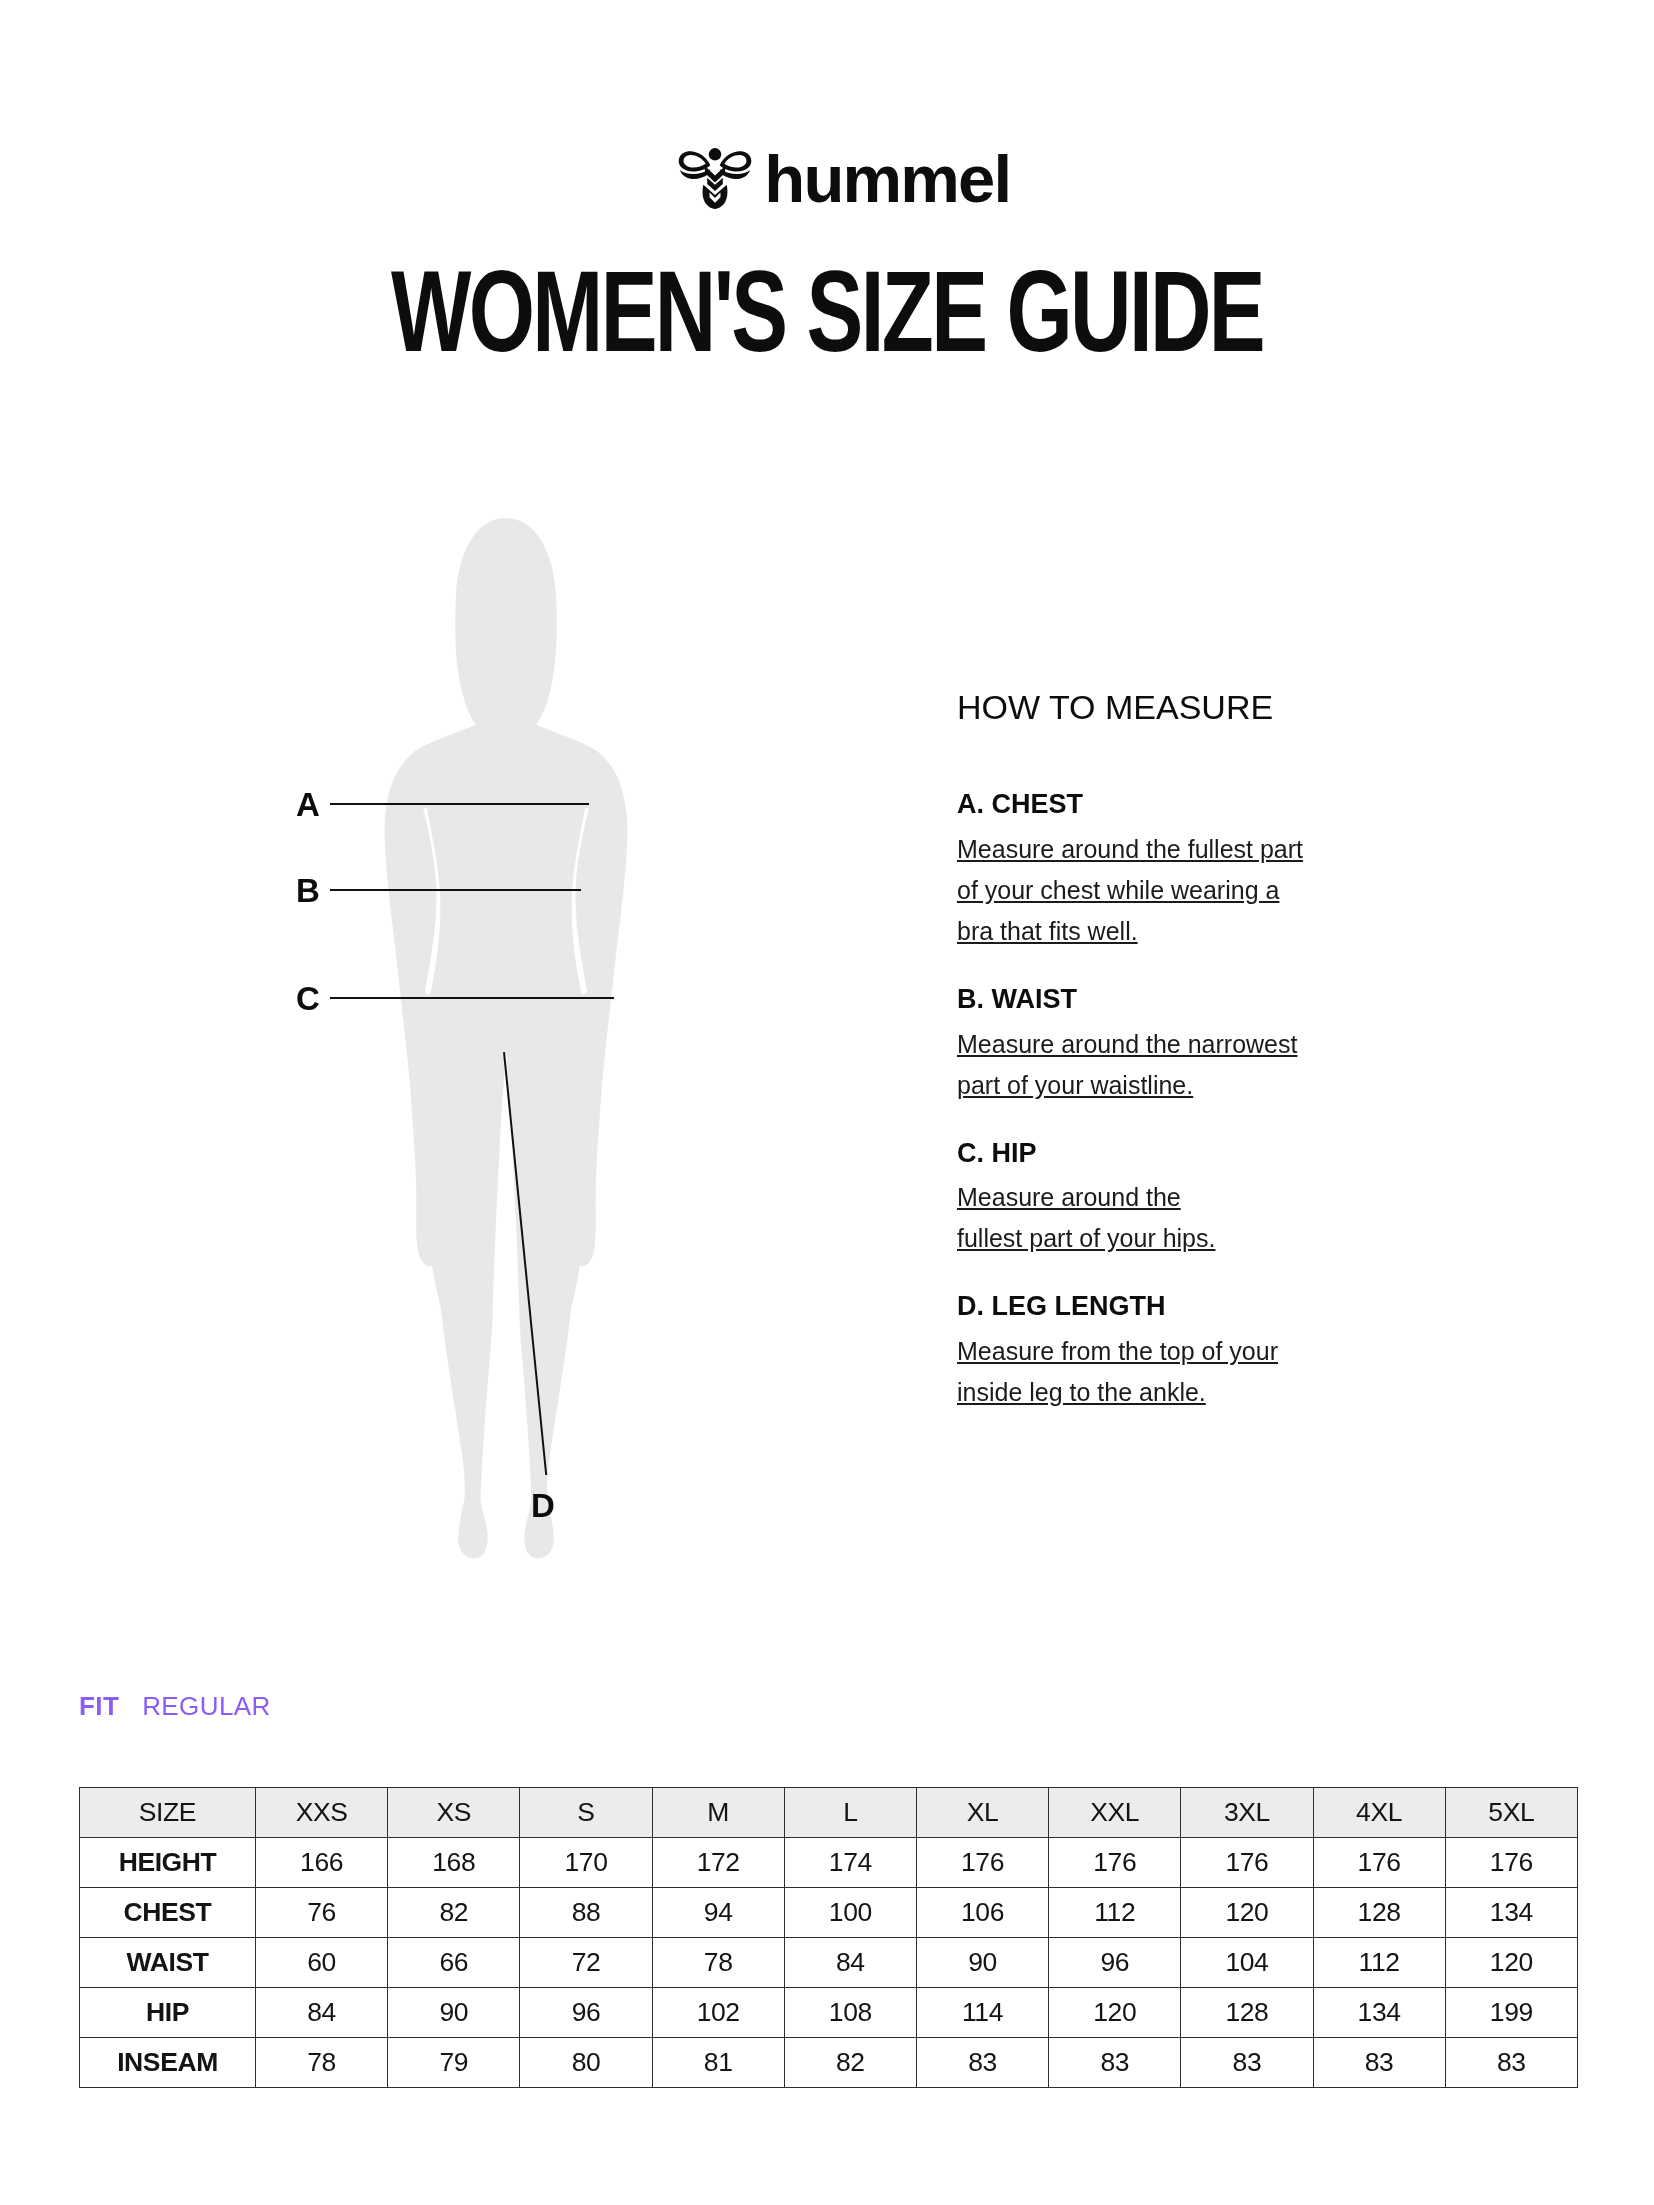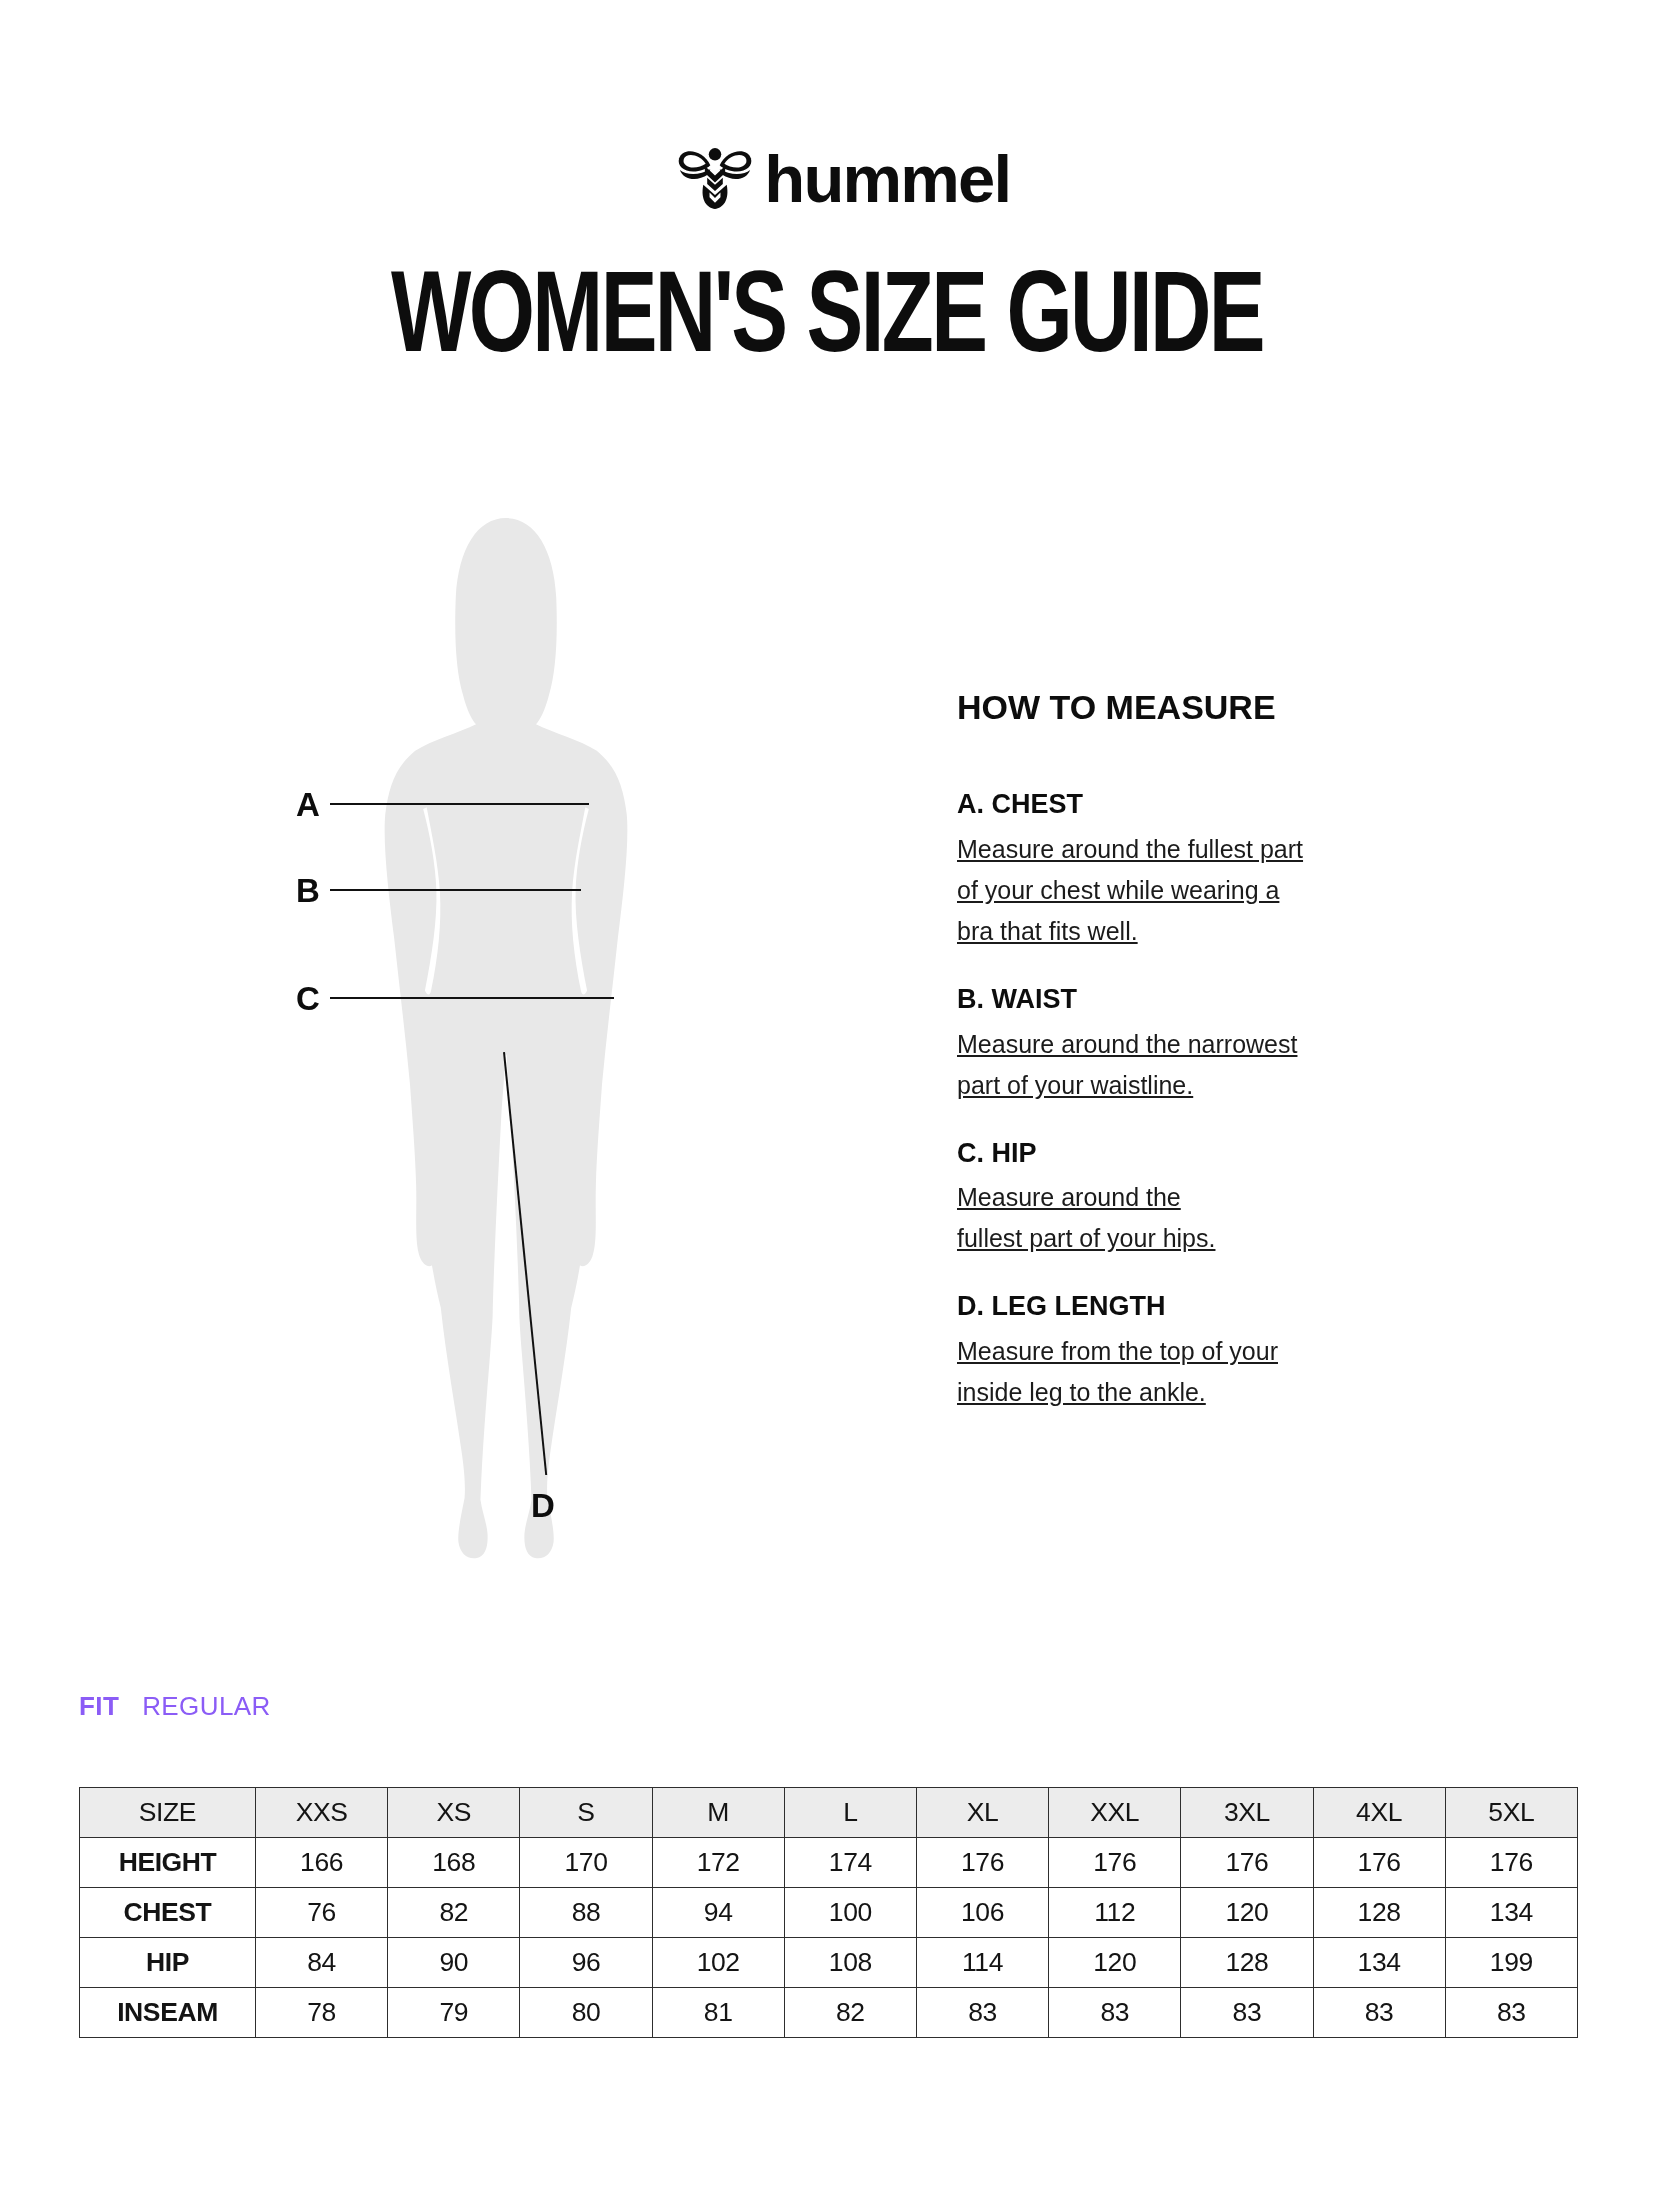--- a/index.html
+++ b/index.html
@@ -24,21 +24,21 @@
   .lab-b{left:296px;top:874px;}
   .lab-c{left:296px;top:982px;}
   .lab-d{left:531px;top:1489px;}
   .mline{position:absolute;height:0;border-top:2.2px solid #111;}
   .line-a{left:330px;top:803px;width:259px;}
   .line-b{left:330px;top:889px;width:251px;}
   .line-c{left:330px;top:997px;width:284px;}
   .line-d{left:505px;top:1052px;width:425px;transform:rotate(84.3deg);transform-origin:0 0;}
   
   .measure{position:absolute;left:957px;top:688px;width:459px;}
-  .measure h2{margin:0 0 62px 0;font-size:34px;font-weight:bold;letter-spacing:0;color:#0d0d0d;}
+  .measure h2{margin:0 0 62px 0;font-size:34px;font-weight:normal;letter-spacing:0;color:#0d0d0d;}
   .m-section{margin:0 0 32px 0;}
   .m-title{margin:0 0 8.8px 0;font-size:27px;font-weight:bold;color:#0d0d0d;}
   .m-text{margin:0;font-size:25px;line-height:1.64;white-space:pre-line;color:#1b1b1b;text-decoration:underline;}
   
   .fit{position:absolute;left:79px;top:1691px;font-size:26px;letter-spacing:0.4px;color:#8b5cf6;}
   .fit-label{font-weight:bold;margin-right:23px;}
   
   .size-table{position:absolute;left:79px;top:1787px;width:1499px;
     border-collapse:collapse;table-layout:fixed;}
   .size-table col.c-size{width:176px;}
@@ -204,20 +204,33 @@
         <td class="val">88</td>
         <td class="val">94</td>
         <td class="val">100</td>
         <td class="val">106</td>
         <td class="val">112</td>
         <td class="val">120</td>
         <td class="val">128</td>
         <td class="val">134</td>
       </tr>
       <tr>
+        <td class="rowlabel">WAIST</td>
+        <td class="val">60</td>
+        <td class="val">66</td>
+        <td class="val">72</td>
+        <td class="val">78</td>
+        <td class="val">84</td>
+        <td class="val">90</td>
+        <td class="val">96</td>
+        <td class="val">104</td>
+        <td class="val">112</td>
+        <td class="val">120</td>
+      </tr>
+      <tr>
         <td class="rowlabel">HIP</td>
         <td class="val">84</td>
         <td class="val">90</td>
         <td class="val">96</td>
         <td class="val">102</td>
         <td class="val">108</td>
         <td class="val">114</td>
         <td class="val">120</td>
         <td class="val">128</td>
         <td class="val">134</td>

